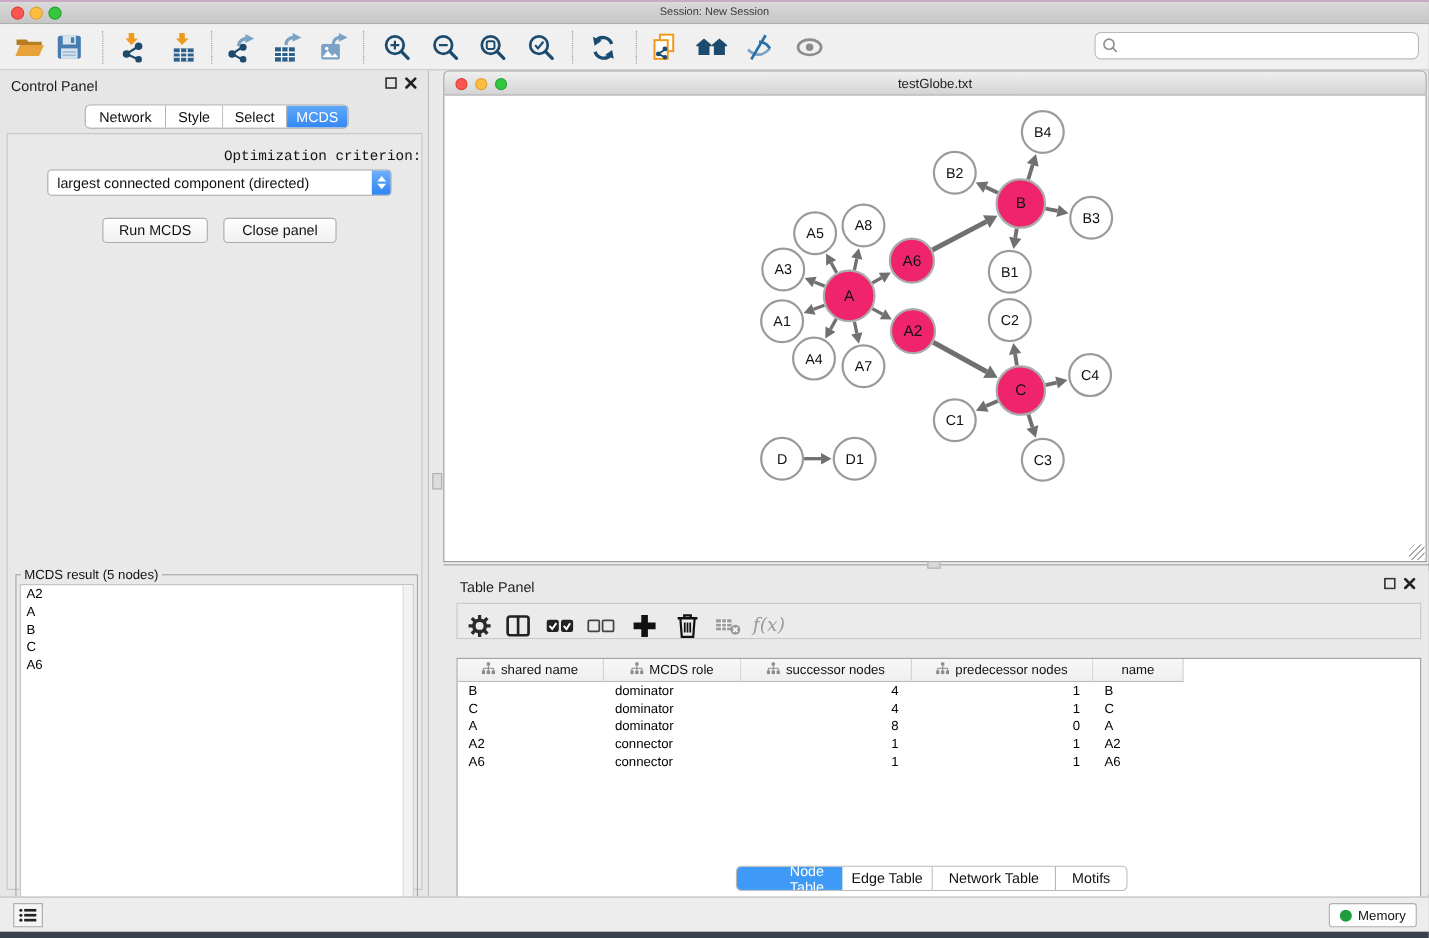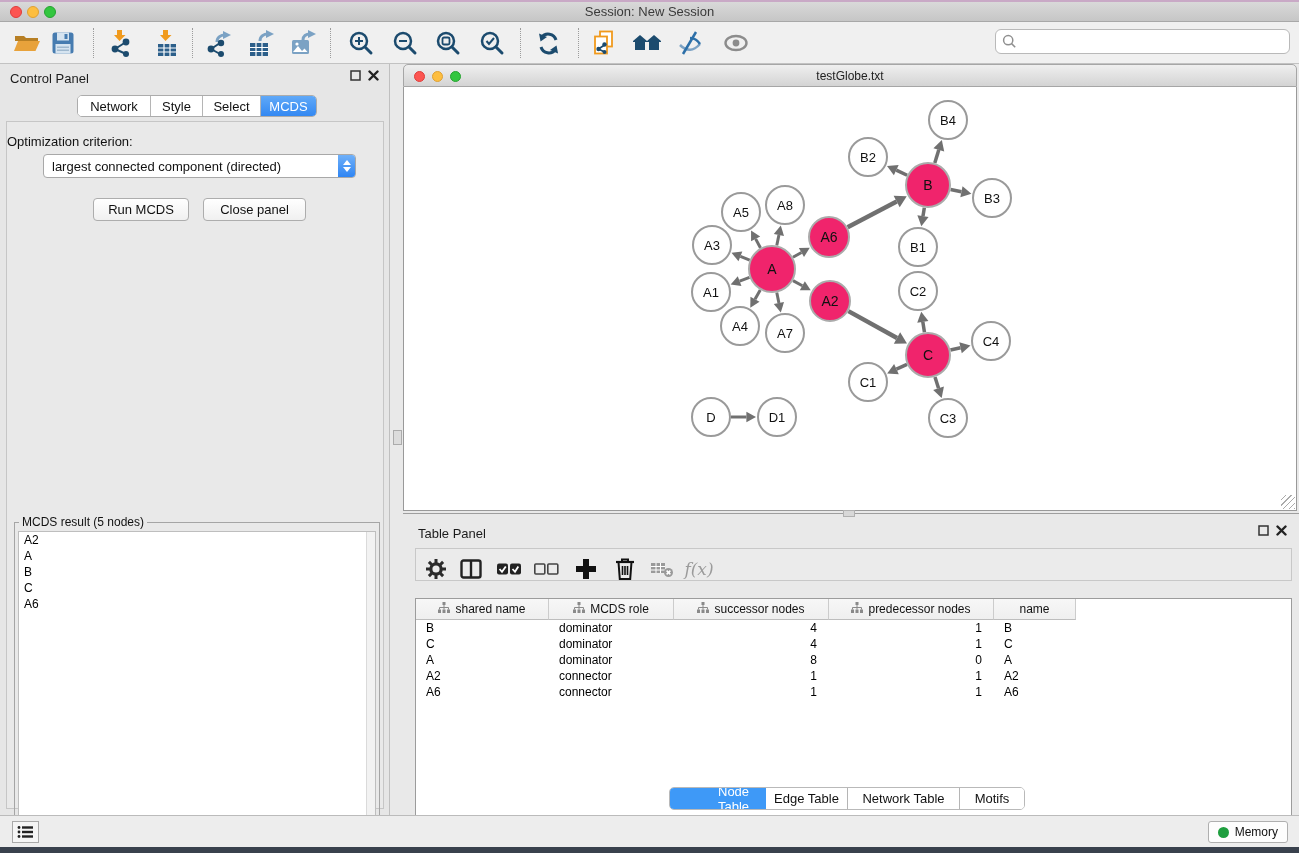--- a/index.html
+++ b/index.html
@@ -9,21 +9,21 @@
   .abs{position:absolute;}
 
   
   .top-strip{left:0;top:0;width:1299px;height:2px;background:#C9A9C6;}
   .titlebar{left:0;top:2px;width:1299px;height:20px;
             background:linear-gradient(#D9D9D9,#C6C6C6);border-bottom:1px solid #A8A8A8;}
   .tl{position:absolute;width:12px;height:12px;border-radius:50%;top:4px;}
   .tl.r{left:10px;background:#FC5551;border:1px solid #DF3D3B;}
   .tl.y{left:27px;background:#FDBE40;border:1px solid #DFA133;}
   .tl.g{left:44px;background:#33C63F;border:1px solid #26A331;}
-  .title-text{width:100%;text-align:center;font-size:13px;line-height:19px;color:#3A3A3A;}
+  .title-text{width:100%;text-align:center;font-size:10px;line-height:19px;color:#3A3A3A;}
 
   
   .toolbar{left:0;top:22px;width:1299px;height:42px;background:#F0F0F0;border-bottom:1px solid #C2C2C2;}
   .tbi{position:absolute;top:4px;width:34px;height:34px;display:flex;align-items:center;justify-content:center;}
   .tbsep{position:absolute;top:6px;height:30px;width:0;border-left:1px dotted #9C9C9C;}
   .searchbox{position:absolute;left:995px;top:7px;width:295px;height:25px;background:#fff;
              border:1px solid #B9B9B9;border-radius:6px;display:flex;align-items:center;padding-left:6px;}
   .searchbox input{border:none;outline:none;flex:1;font-size:12px;font-family:inherit;background:transparent;margin-left:4px;}
 
   
@@ -31,21 +31,21 @@
   .panel-title{position:absolute;left:10px;top:7px;font-size:13px;color:#1c1c1c;}
   .win-btns{position:absolute;top:6px;display:flex;gap:7px;align-items:center;}
   .cp-tabs{position:absolute;left:77px;top:31px;height:22px;display:flex;border:1px solid #ACACAC;
            border-radius:5px;overflow:hidden;background:#fff;}
   .seg{height:100%;font-size:13px;display:flex;align-items:center;justify-content:center;
        border-right:1px solid #B5B5B5;background:#fff;color:#111;cursor:default;}
   .seg:last-child{border-right:none;}
   .seg.active{background:linear-gradient(#60A9F8,#3388F2);color:#fff;border-right:none;}
   .cp-content{position:absolute;left:6px;top:57px;width:378px;height:688px;
               border:1px solid #C6C6C6;background:#E9E9E9;}
-  .opt-label{position:absolute;left:0;top:12px;width:100%;text-align:left;font-size:13px;color:#111;}
+  .opt-label{position:absolute;left:0;top:12px;width:100%;text-align:right;font-size:13px;color:#111;font-family:Liberation Mono, monospace;}
   .cp-select{position:absolute;left:36px;top:32px;width:313px;height:24px;background:#fff;
              border:1px solid #A8A8A8;border-radius:4px;display:flex;align-items:center;}
   .cp-select .val{flex:1;font-size:13px;padding-left:8px;color:#111;white-space:nowrap;overflow:hidden;}
   .stepper{width:17px;height:22px;border-radius:0 3px 3px 0;background:linear-gradient(#6FB0F9,#2F85F3);
            display:flex;flex-direction:column;align-items:center;justify-content:center;gap:2px;}
   .tri-up{width:0;height:0;border-left:4px solid transparent;border-right:4px solid transparent;border-bottom:5px solid #fff;}
   .tri-dn{width:0;height:0;border-left:4px solid transparent;border-right:4px solid transparent;border-top:5px solid #fff;}
   .cp-btn{position:absolute;top:76px;height:23px;background:linear-gradient(#FFF,#F0F0F0);
           border:1px solid #ADADAD;border-radius:4px;font-size:13px;font-family:inherit;color:#111;}
   .mcds-fieldset{position:absolute;left:14px;top:451px;width:366px;height:346px;

